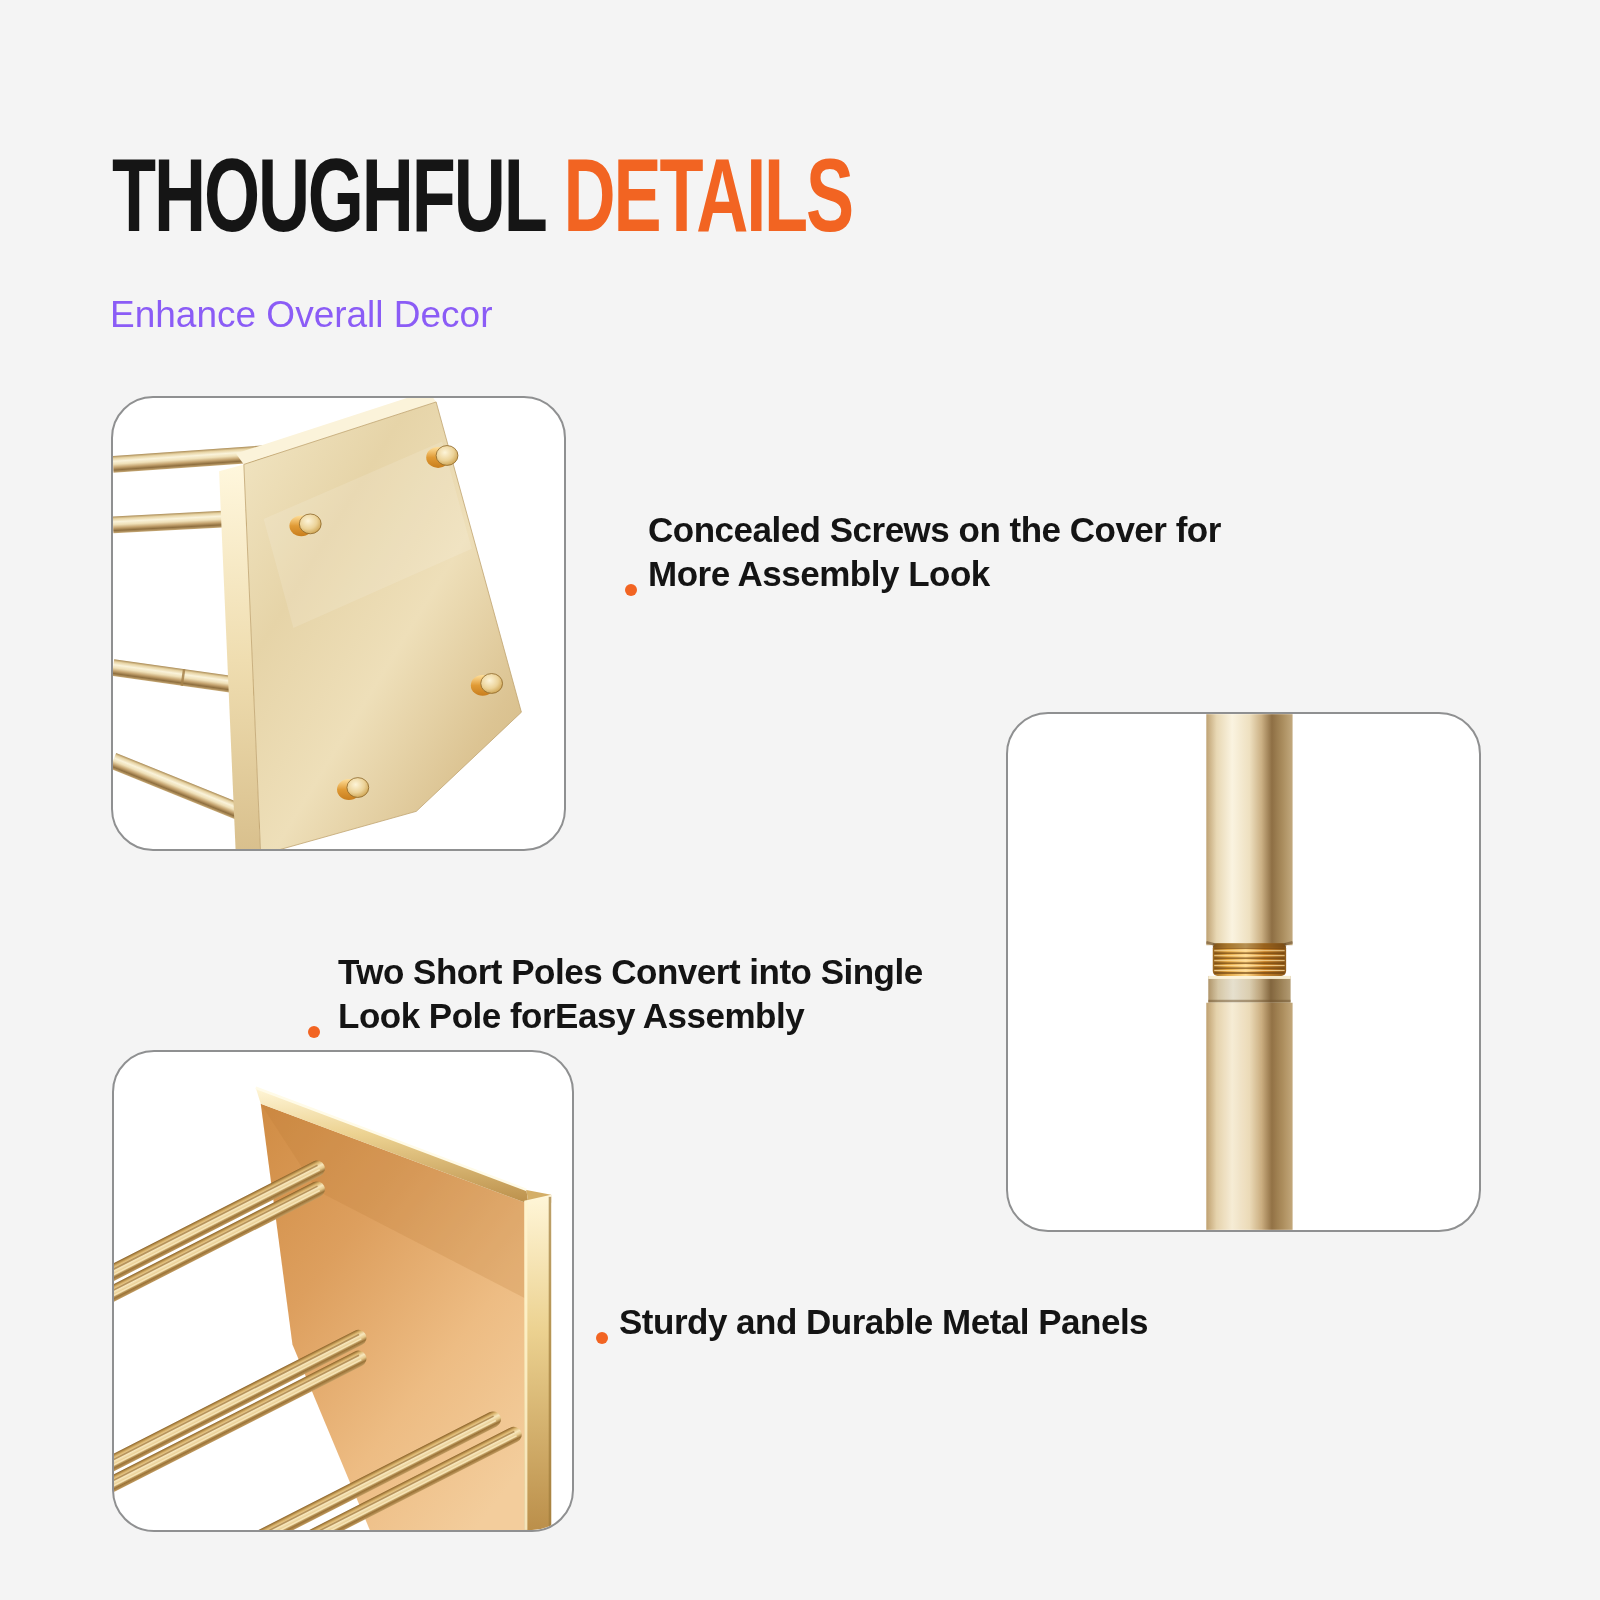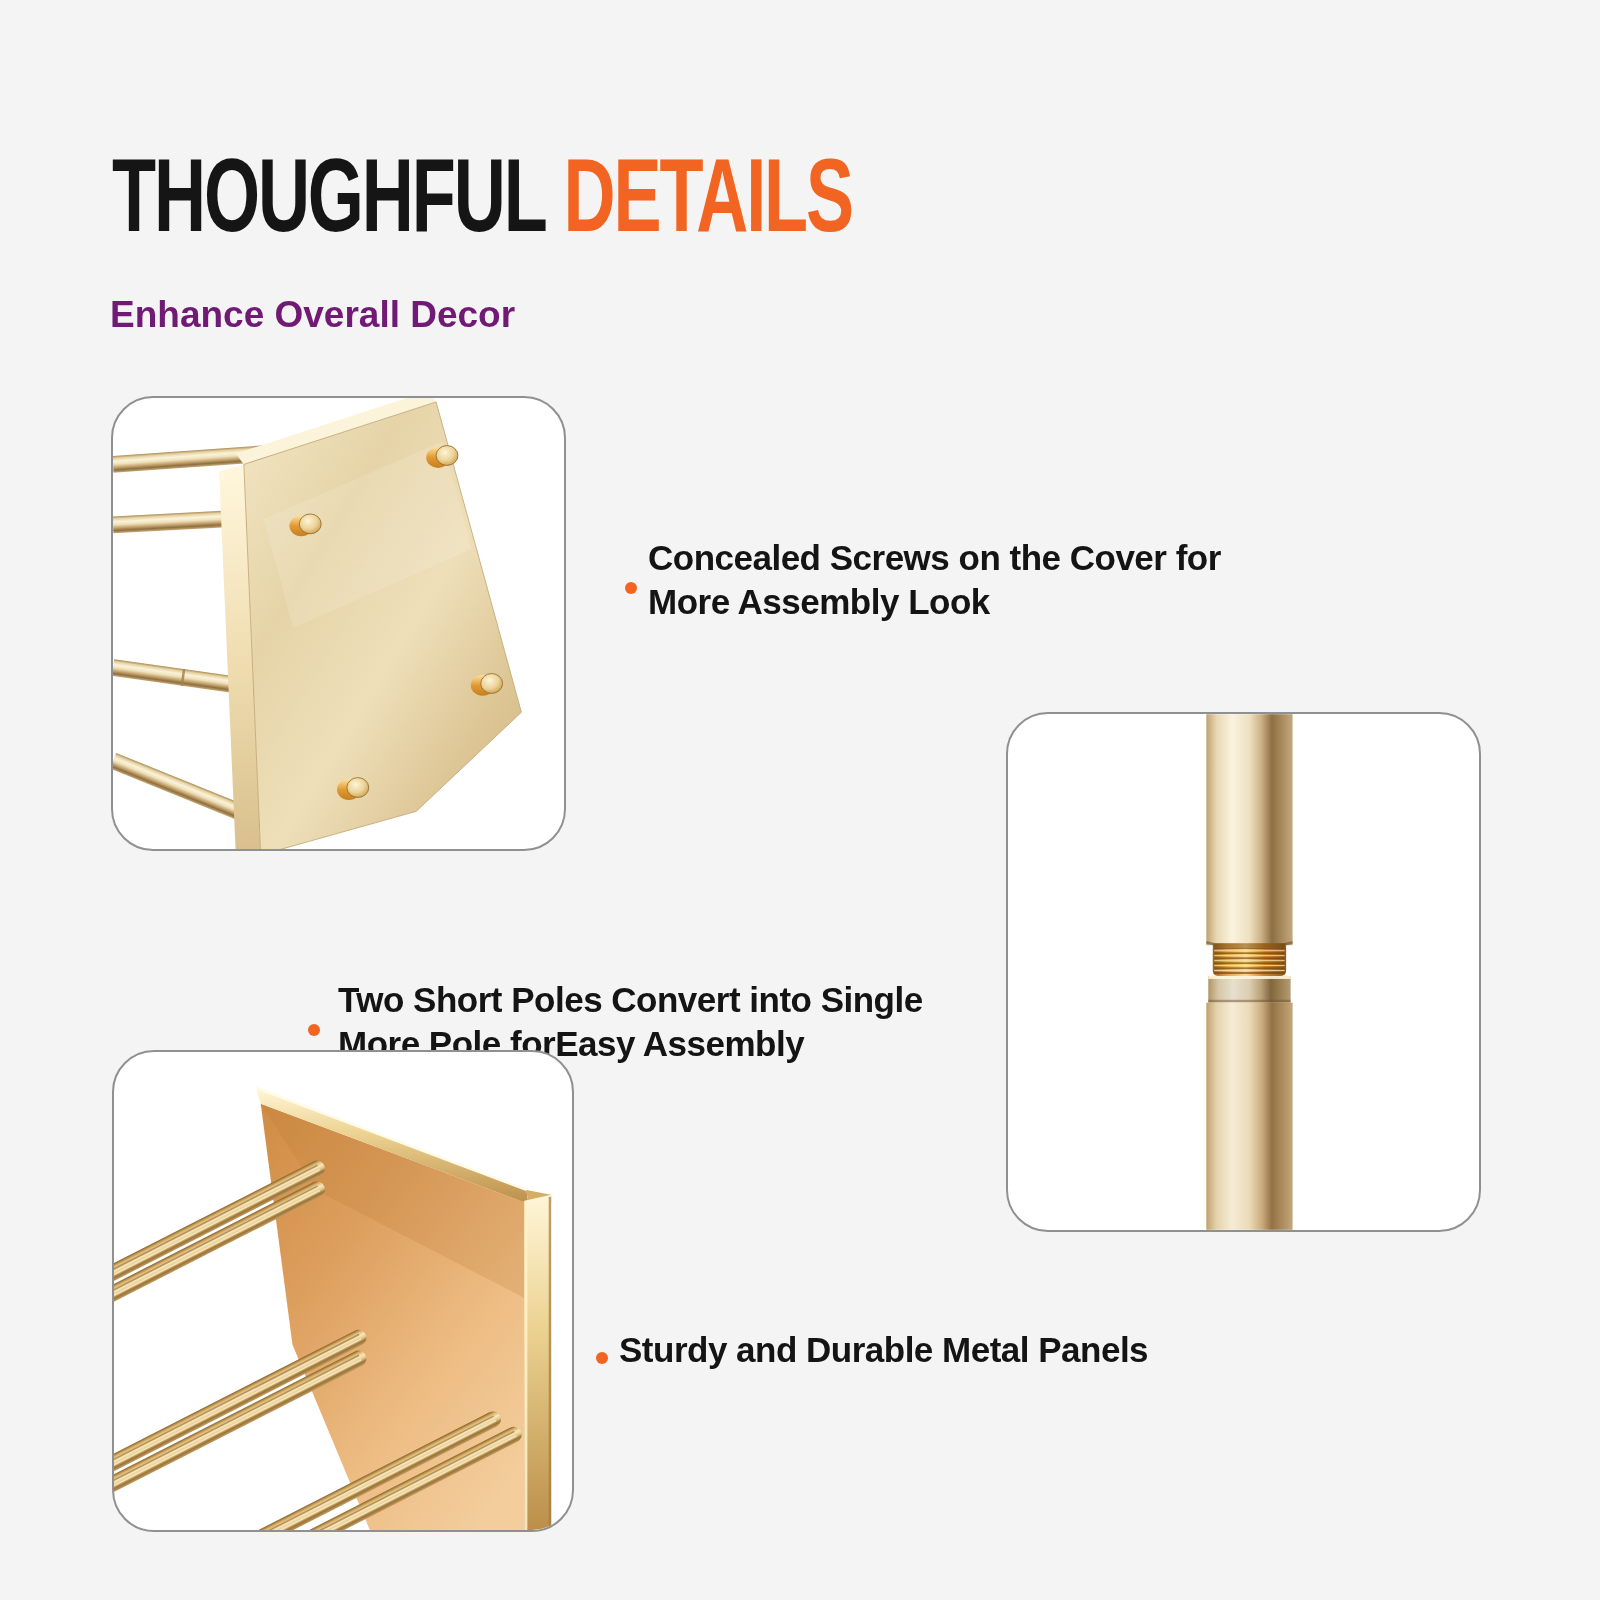--- a/index.html
+++ b/index.html
@@ -14,40 +14,40 @@
   .title{
     position:absolute;left:112px;top:144px;margin:0;
     font-size:103px;font-weight:700;line-height:1;letter-spacing:-3px;
     white-space:nowrap;
     transform:scaleX(0.70);transform-origin:left top;
     color:#151515;
   }
   .title .t-orange{color:#f26422;}
   .subtitle{
     position:absolute;left:110px;top:296px;margin:0;
-    font-size:37px;font-weight:700;color:#701a75;line-height:1;
+    font-size:37px;font-weight:400;color:#8b5cf6;line-height:1;
     white-space:nowrap;
   }
 
   
   .card{
     position:absolute;background:#ffffff;
     border:2.5px solid #8f9091;border-radius:42px;
     overflow:hidden;box-sizing:border-box;
   }
   .card svg{position:absolute;left:0;top:0;width:100%;height:100%;display:block;}
   .card1{left:111px;top:396px;width:455px;height:455px;}
   .card2{left:1006px;top:712px;width:475px;height:520px;}
   .card3{left:112px;top:1050px;width:462px;height:482px;}
 
   
   .bullet{
-    position:absolute;display:flex;align-items:center;
+    position:absolute;display:flex;align-items:flex-end;
     color:#141414;font-size:35px;font-weight:700;line-height:44px;
-    letter-spacing:-0.5px;white-space:nowrap;margin-top:28px;
+    letter-spacing:-0.5px;white-space:nowrap;
   }
   .bullet .dot{
     flex:0 0 auto;width:12px;height:12px;border-radius:50%;
     background:#f26422;margin-top:16px;
   }
   .bullet .lines span{display:block;}
   .bullet1{left:625px;top:508px;}
   .bullet1 .dot{margin-right:11px;}
   .bullet2{left:308px;top:950px;}
   .bullet2 .dot{margin-right:18px;}
@@ -201,21 +201,21 @@
         <rect x="200" y="291" width="87" height="229" fill="url(#c2tube)"></rect>
         <rect x="200" y="291" width="87" height="229" fill="#c89a5e" opacity="0.08"></rect>
       </g>
     </svg>
   </div>
 
   <div class="bullet bullet2">
     <span class="dot"></span>
     <div class="lines">
       <span>Two Short Poles Convert into Single</span>
-      <span>More Pole forEasy Assembly</span>
+      <span>Look Pole forEasy Assembly</span>
     </div>
   </div>
 
   <div class="card card3">
     <svg viewBox="0 0 462 482" role="img">
       <defs>
         <linearGradient id="c3face" x1="0" y1="0" x2="0.8" y2="1">
           <stop offset="0" stop-color="#d08c44"></stop>
             <stop offset="0.35" stop-color="#dd9f5e"></stop>
           <stop offset="0.7" stop-color="#edbc83"></stop>

